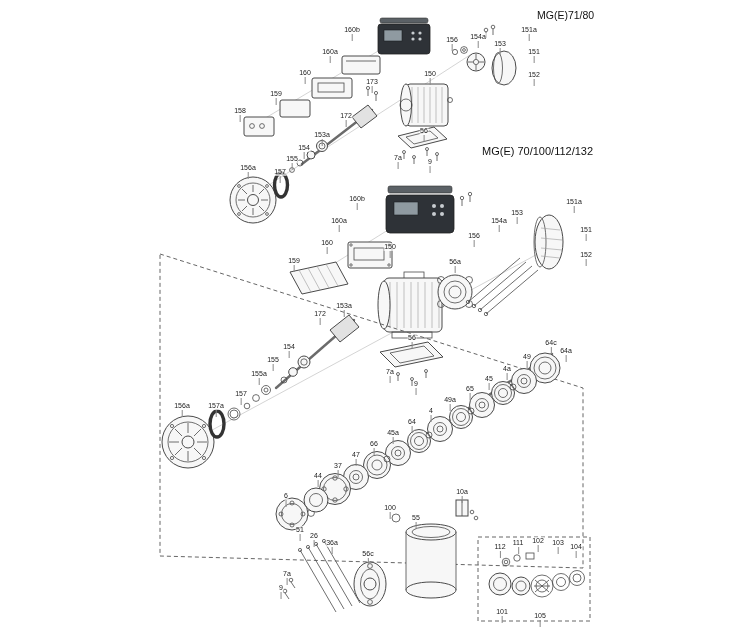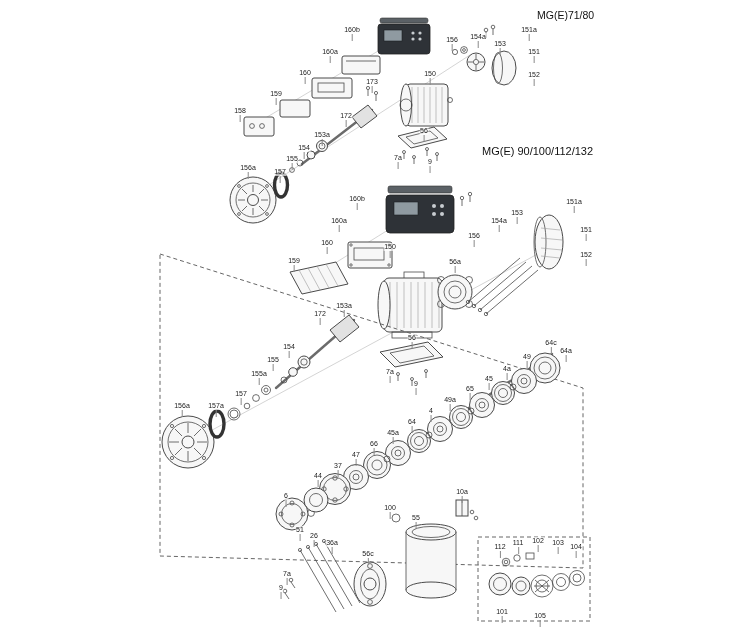--- a/index.html
+++ b/index.html
@@ -428,21 +428,21 @@
     <g>
       <circle class="thin" cx="506" cy="562" r="3.8"></circle>
           <circle class="thin" cx="506" cy="562" r="1.8"></circle>
       <circle class="thin" cx="517" cy="558" r="3.2"></circle>
       <rect class="thin" x="526" y="553" width="8" height="6"></rect>
     </g>
   </g>
 </svg>
 
 <div class="title title-top">MG(E)71/80</div>
-<div class="title title-mid">MG(E) 90/100/112/132</div>
+<div class="title title-mid">MG(E) 70/100/112/132</div>
 
 <div id="callout-layer">
       <span class="callout" style="left: 352px; top: 30px;">160b</span>
       <span class="callout" style="left: 330px; top: 52px;">160a</span>
       <span class="callout" style="left: 305px; top: 73px;">160</span>
       <span class="callout" style="left: 276px; top: 94px;">159</span>
       <span class="callout" style="left: 240px; top: 111px;">158</span>
       <span class="callout" style="left: 372px; top: 82px;">173</span>
       <span class="callout" style="left: 430px; top: 74px;">150</span>
       <span class="callout" style="left: 529px; top: 30px;">151a</span>

